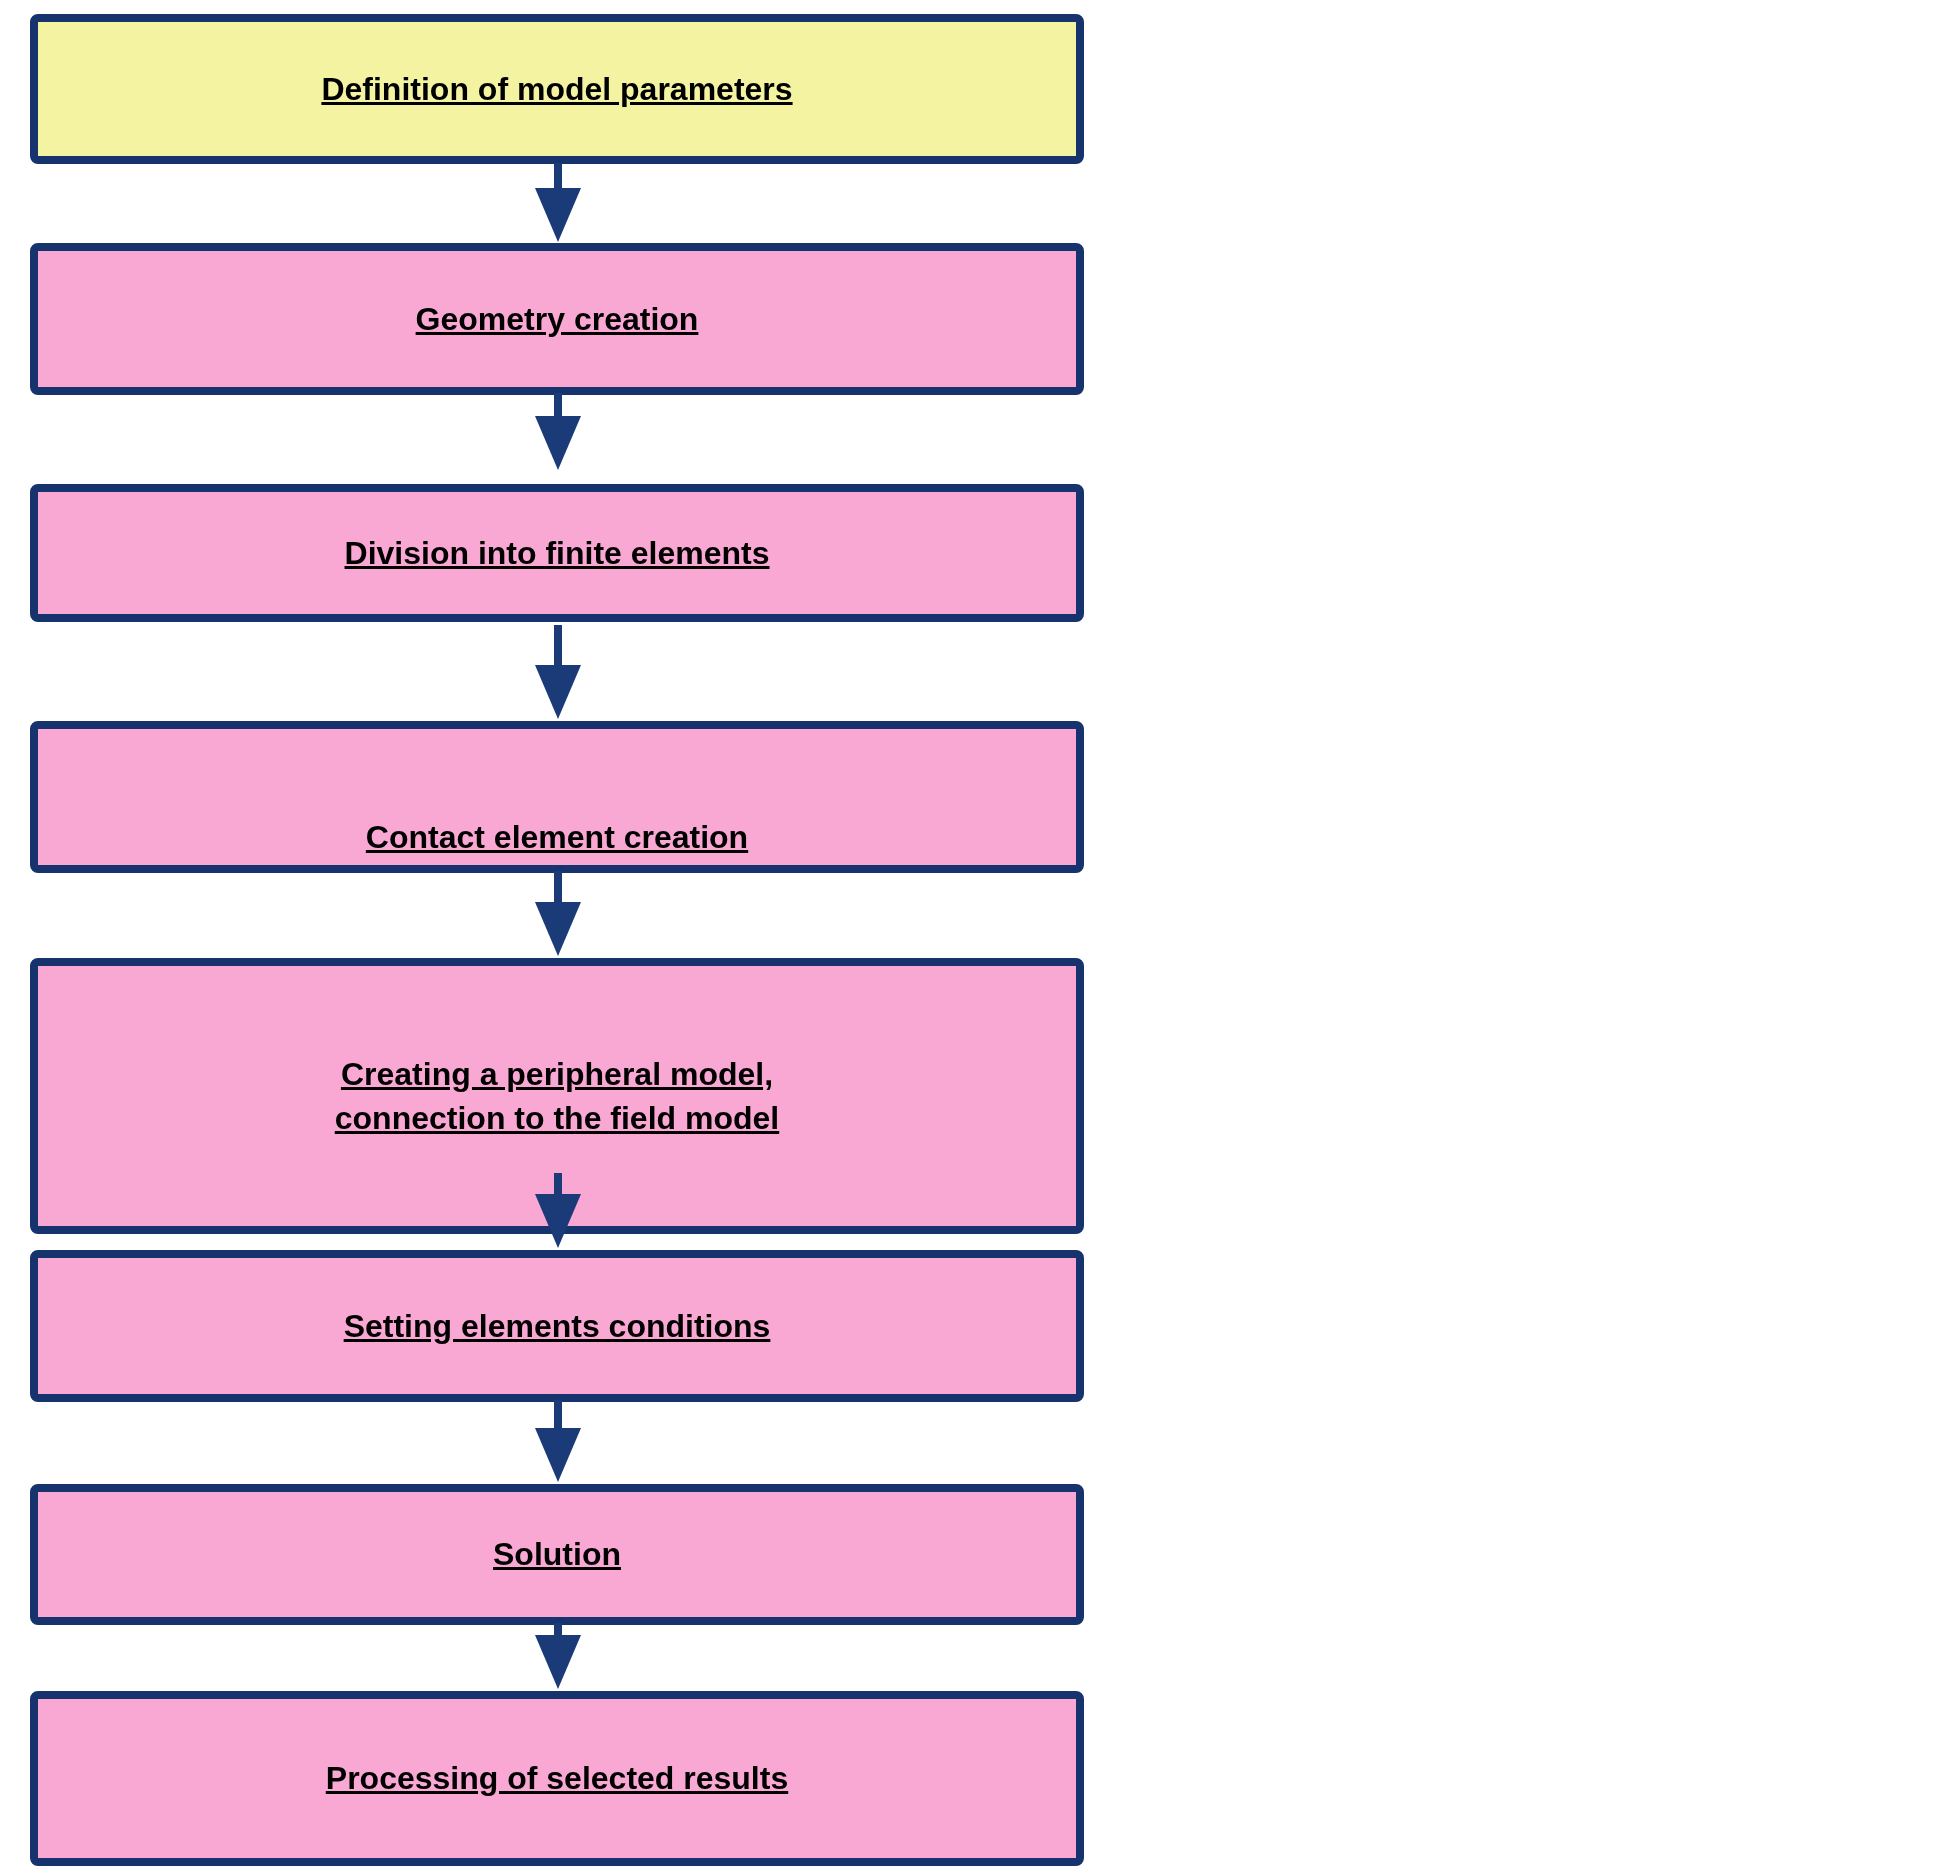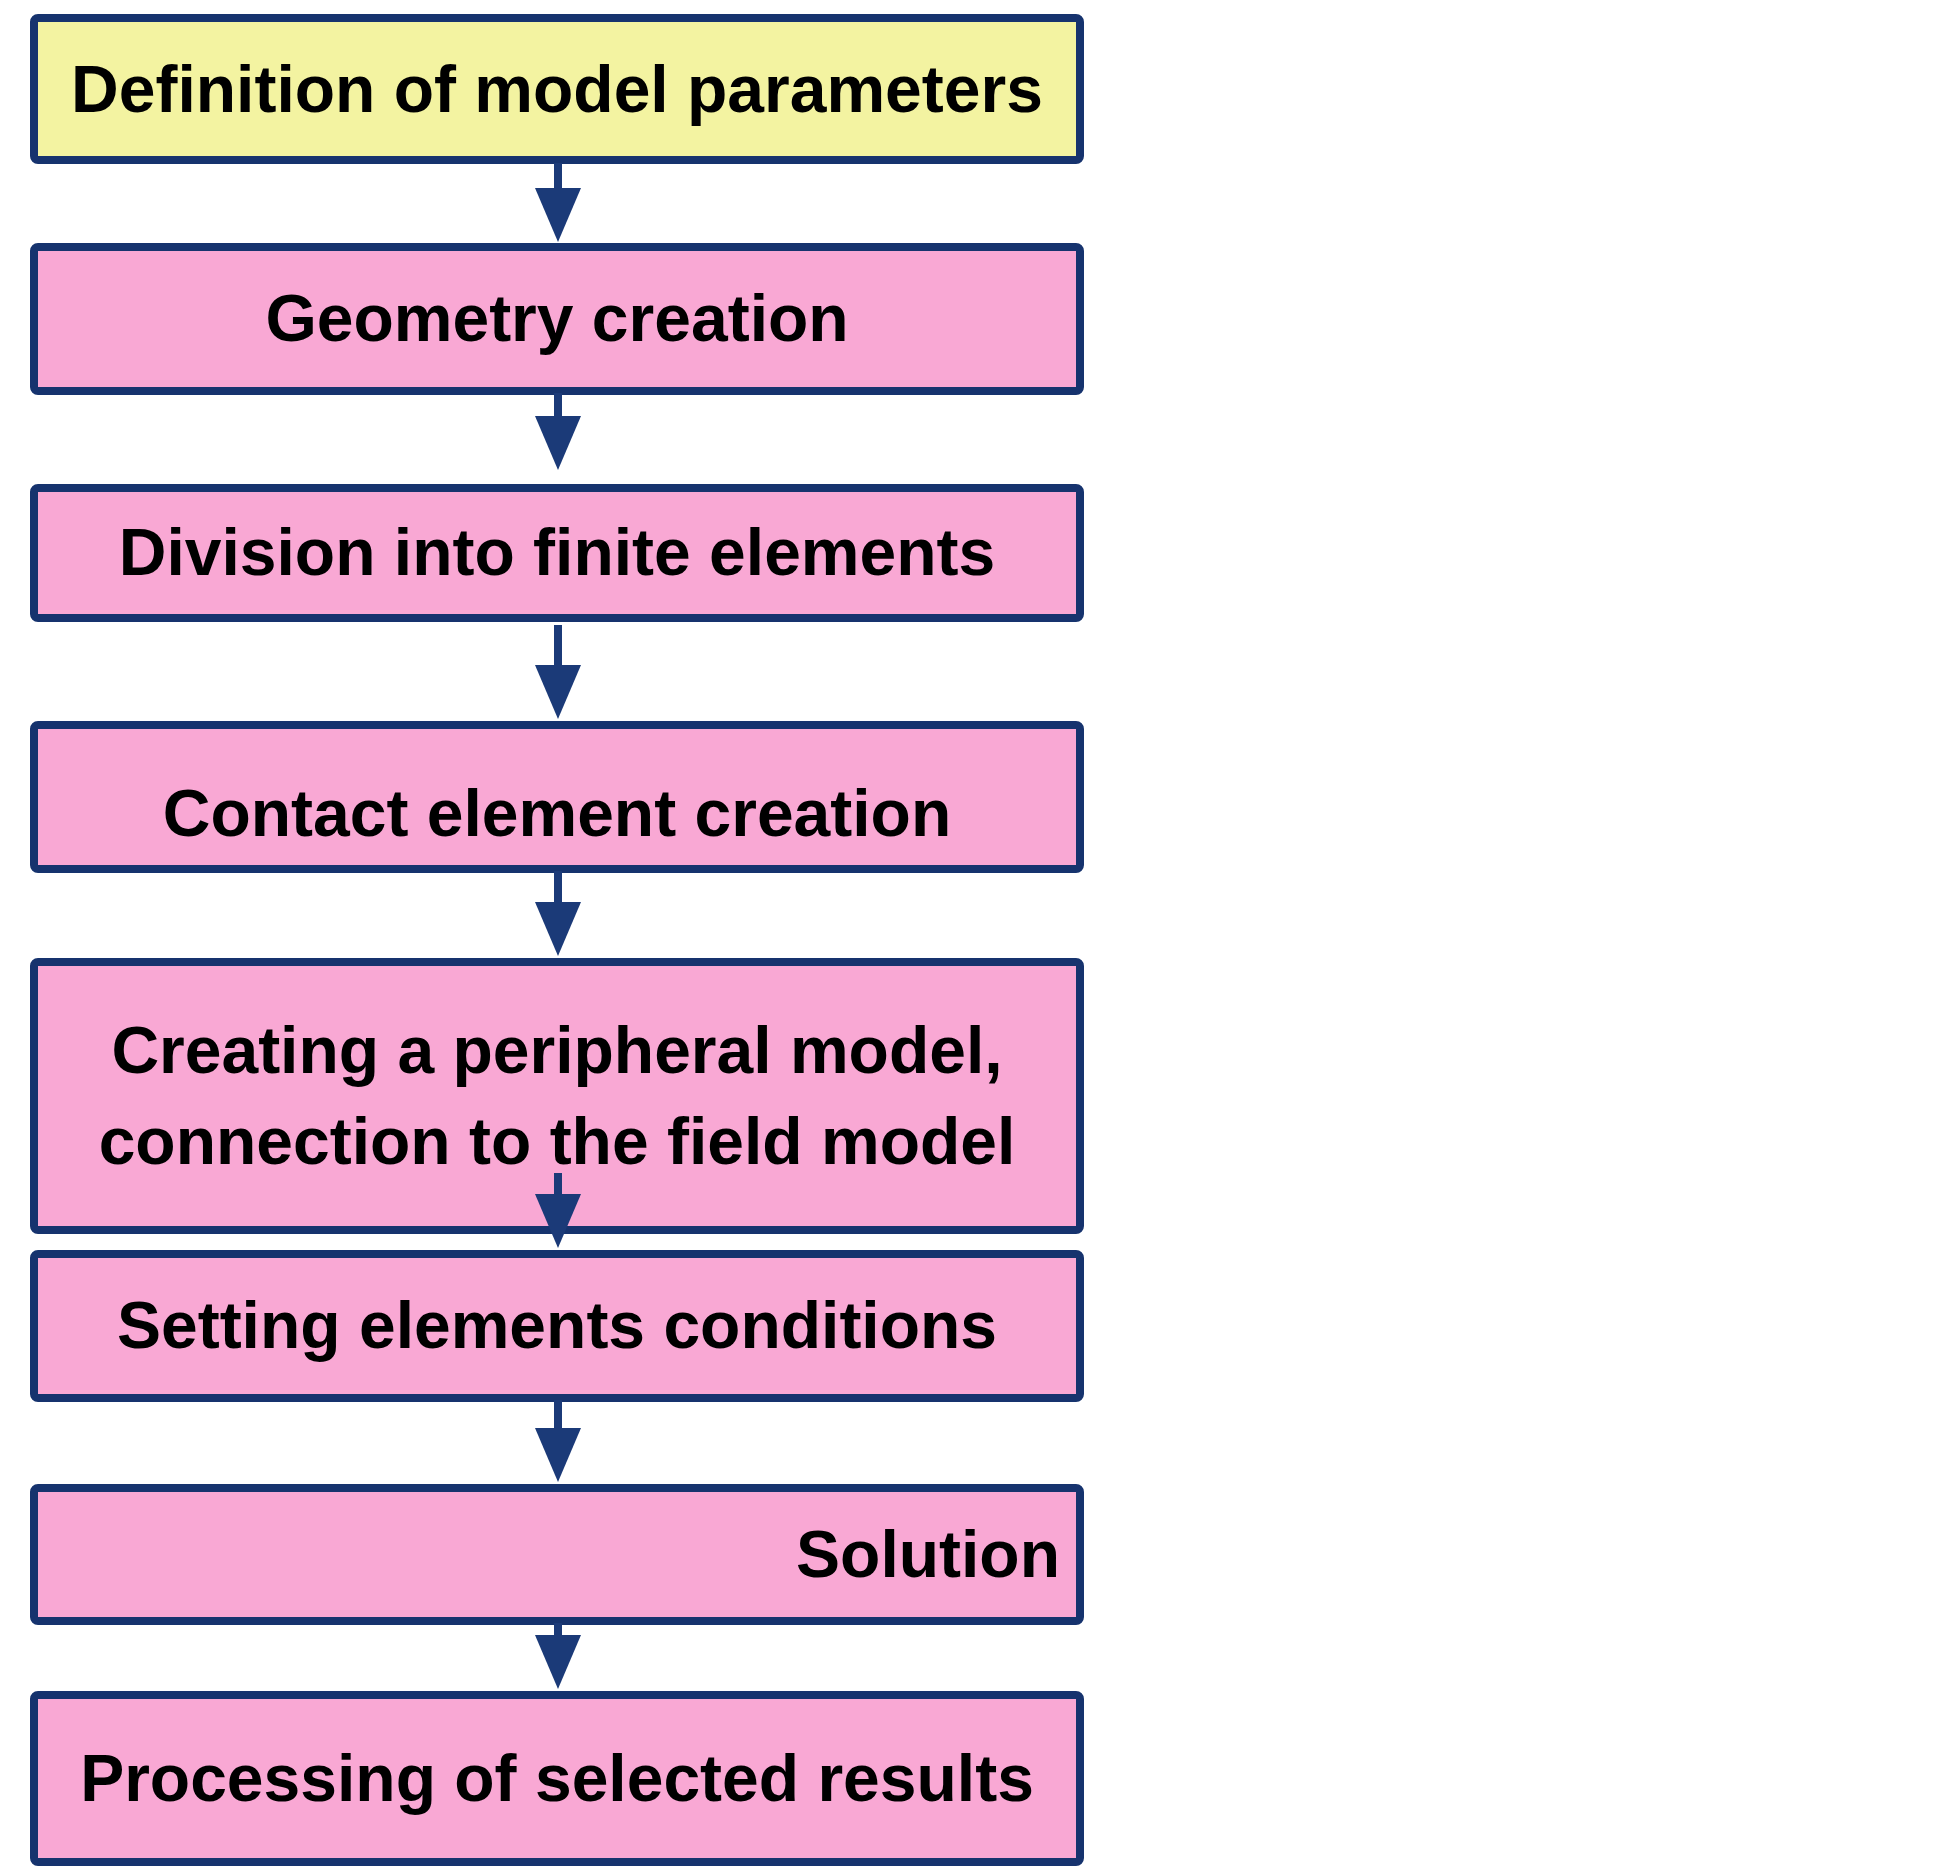--- a/index.html
+++ b/index.html
@@ -19,24 +19,25 @@
     position: absolute;
     box-sizing: border-box;
     border: 8.7px solid #16336e;
     border-radius: 8px;
     display: flex;
     align-items: center;
     justify-content: center;
     text-align: center;
     color: #000000;
     font-weight: 700;
-    font-size: 66px;
+    font-size: 32px;
     line-height: 1.38;
     white-space: pre-line;
     padding: 6.3px 16px;
+    text-decoration: underline;
   }
   .box.user { background: #f3f3a1; }
   .box.auto { background: #f9a8d4; }
   .step { left: 30px; width: 1054px; }
   .legend-user { left: 1239px; top: 528px;  width: 700px; height: 158px; }
   .legend-auto { left: 1234px; top: 713px;  width: 708px; height: 307px; }
   .arrow {
     position: absolute;
     left: 534px;
     width: 47px;
@@ -111,21 +112,21 @@
 
   <div class="box auto step" style="top:1250px; height:152px;">
     <span>Setting elements conditions</span>
   </div>
 
   <div class="arrow" style="top:1400px; height:82px;">
     <div class="stem"></div>
     <div class="head"></div>
   </div>
 
-  <div class="box auto step" style="top:1484px; height:141px;justify-content:flex-end;">
+  <div class="box auto step" style="top:1484px; height:141px;">
     <span>Solution</span>
   </div>
 
   <div class="arrow" style="top:1623px; height:66px;">
     <div class="stem"></div>
     <div class="head"></div>
   </div>
 
   <div class="box auto step" style="top:1691px; height:175px;">
     <span>Processing of selected results</span>

